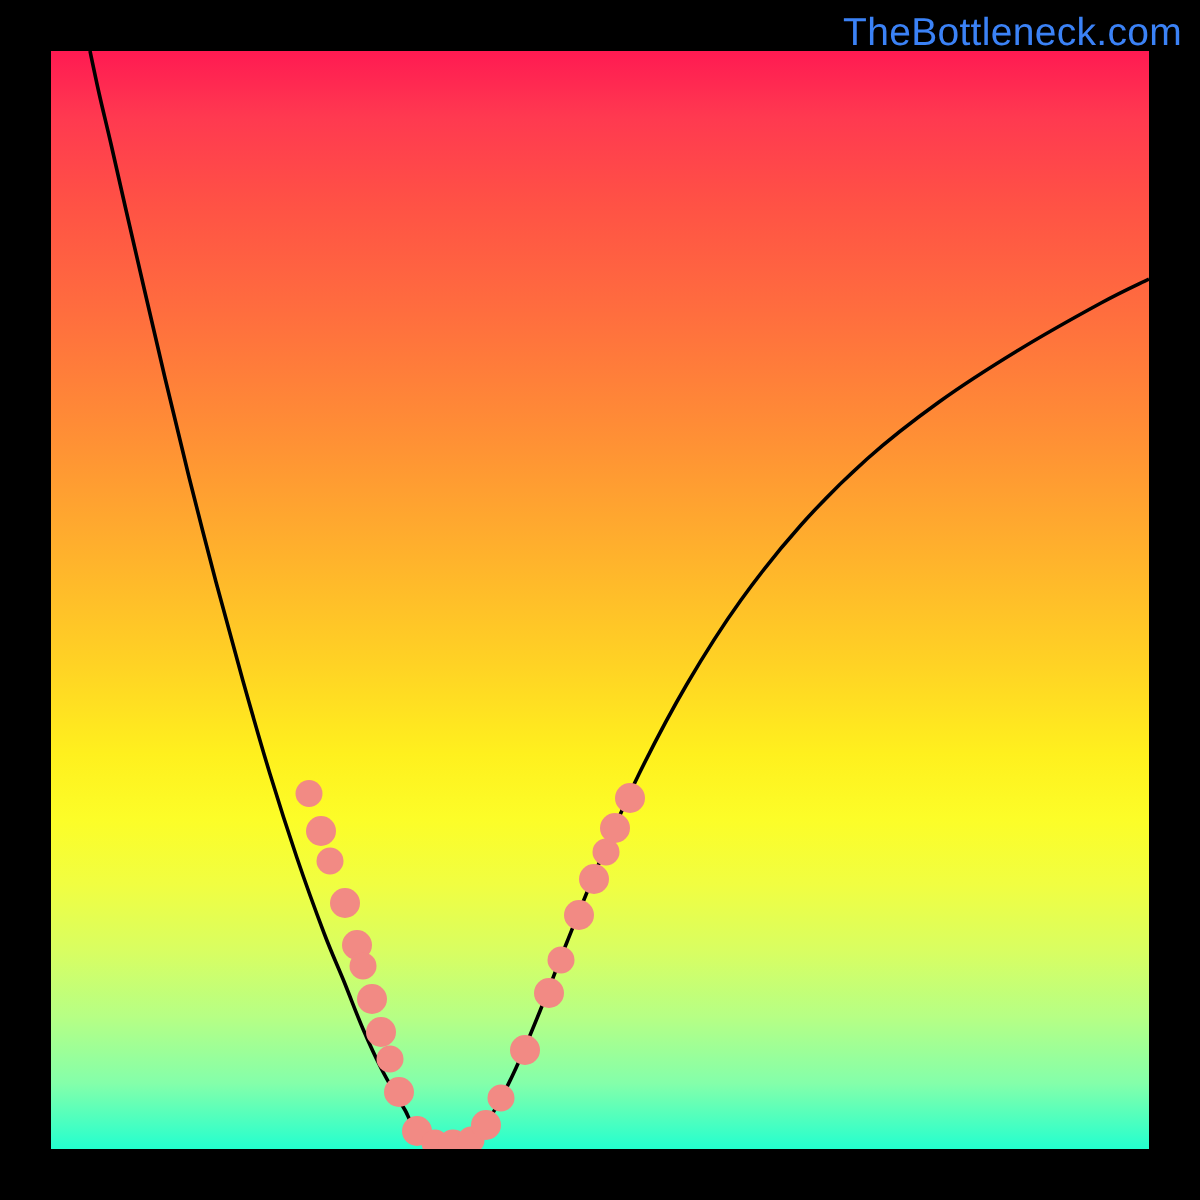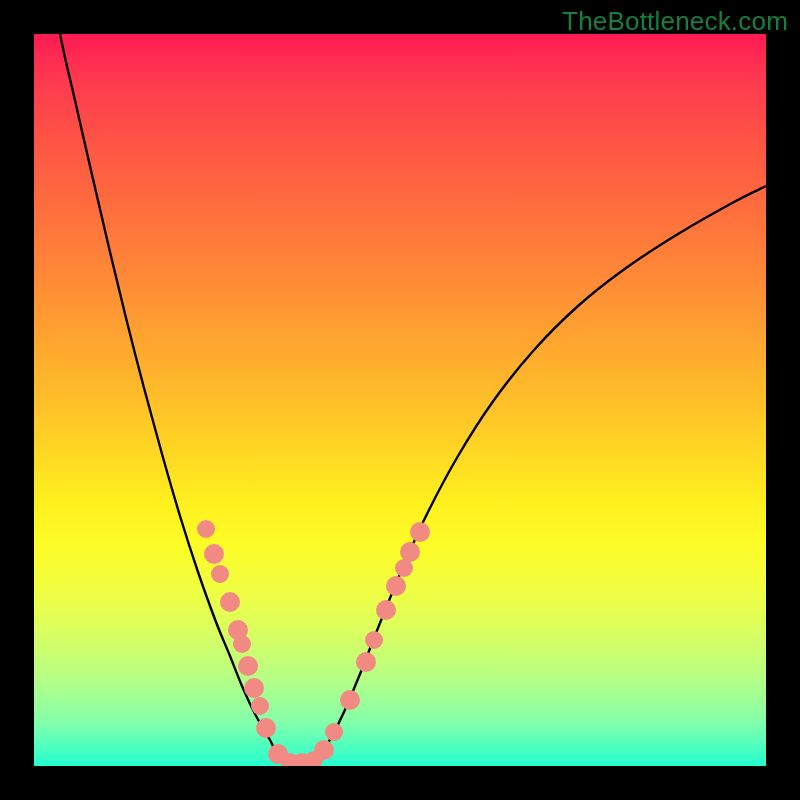--- a/index.html
+++ b/index.html
@@ -40,21 +40,21 @@
       #23ffcf 100%
     );
   }
   .watermark {
     position: absolute;
     top: 6px;
     right: 12px;
     font-family: Arial, Helvetica, sans-serif;
     font-size: 26px;
     font-weight: 500;
-    color: #15803d;
+    color: #3b82f6;
     letter-spacing: 0.2px;
     user-select: none;
   }
   svg.curve {
     position: absolute;
     top: 0;
     left: 0;
     width: 732px;
     height: 732px;
   }

